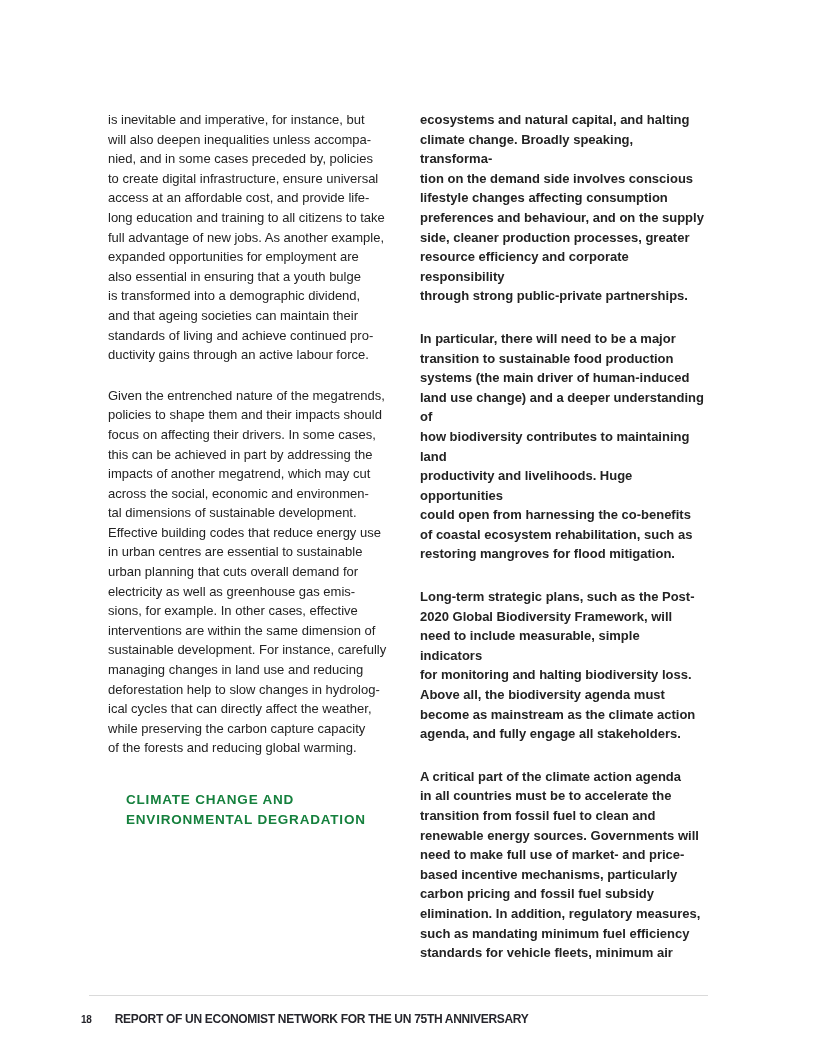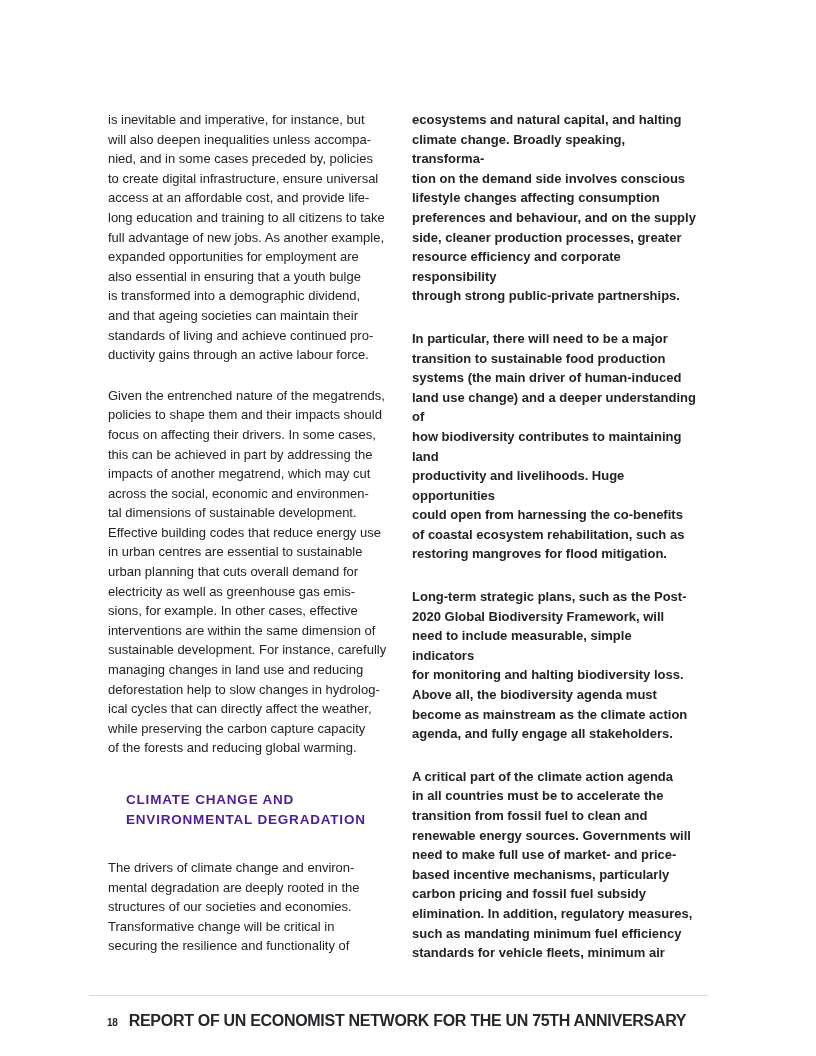--- a/index.html
+++ b/index.html
@@ -13,70 +13,70 @@
     height: 1056px;
     background: #ffffff;
     overflow: hidden;
     font-family: "Liberation Sans", sans-serif;
   }
   .columns {
     position: absolute;
     left: 108px;
     top: 110px;
     display: flex;
-    gap: 20px;
+    gap: 28px;
   }
   .col {
     width: 284px;
     font-size: 13px;
     line-height: 19.6px;
     color: #232323;
   }
   .col p {
     margin: 0 0 21px 0;
     white-space: pre-line;
   }
   .col-right p {
     margin: 0 0 23px 0;
     font-weight: bold;
   }
   .section-heading {
-    margin: 32px 0 28px 0;
+    margin: 32px 0 20px 0;
     padding-left: 18px;
     font-size: 13.5px;
     font-weight: bold;
     line-height: 20px;
     letter-spacing: 0.8px;
-    color: #4c1d95;
+    color: #15803d;
     white-space: pre-line;
   }
   .footer-rule {
     position: absolute;
     left: 89px;
     top: 995px;
     width: 619px;
     height: 1px;
     background: #dadada;
   }
   .footer {
     position: absolute;
-    left: 107px;
+    left: 81px;
     top: 1012px;
     display: flex;
     align-items: baseline;
-    gap: 11px;
+    gap: 23px;
     color: #26262c;
   }
   .footer .page-number {
     font-size: 10px;
     font-weight: bold;
     letter-spacing: -0.2px;
   }
   .footer .report-title {
-    font-size: 16px;
+    font-size: 12px;
     font-weight: bold;
     letter-spacing: -0.3px;
   }
 </style>
 </head>
 <body>
 
 <div class="page">
 
   <div class="columns">
@@ -109,25 +109,20 @@
 sions, for example. In other cases, effective
 interventions are within the same dimension of
 sustainable development. For instance, carefully
 managing changes in land use and reducing
 deforestation help to slow changes in hydrolog-
 ical cycles that can directly affect the weather,
 while preserving the carbon capture capacity
 of the forests and reducing global warming.</p>
       <h2 class="section-heading">CLIMATE CHANGE AND
 ENVIRONMENTAL DEGRADATION</h2>
-      <p>The drivers of climate change and environ-
-mental degradation are deeply rooted in the
-structures of our societies and economies.
-Transformative change will be critical in
-securing the resilience and functionality of</p>
     </div>
 
     <div class="col col-right">
       <p>ecosystems and natural capital, and halting
 climate change. Broadly speaking, transforma-
 tion on the demand side involves conscious
 lifestyle changes affecting consumption
 preferences and behaviour, and on the supply
 side, cleaner production processes, greater
 resource efficiency and corporate responsibility

